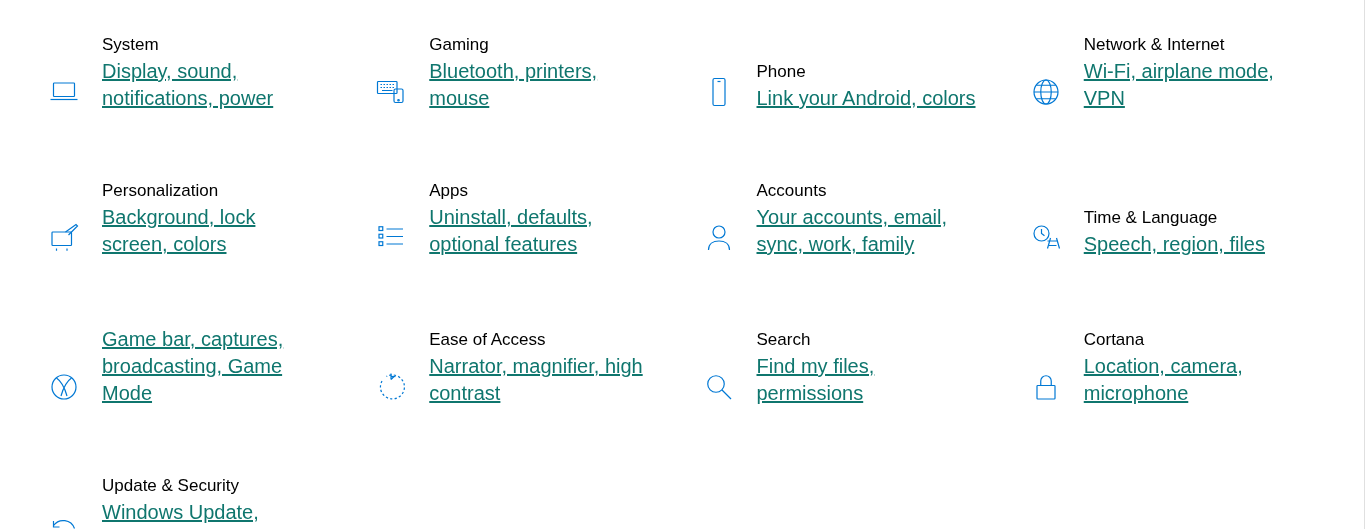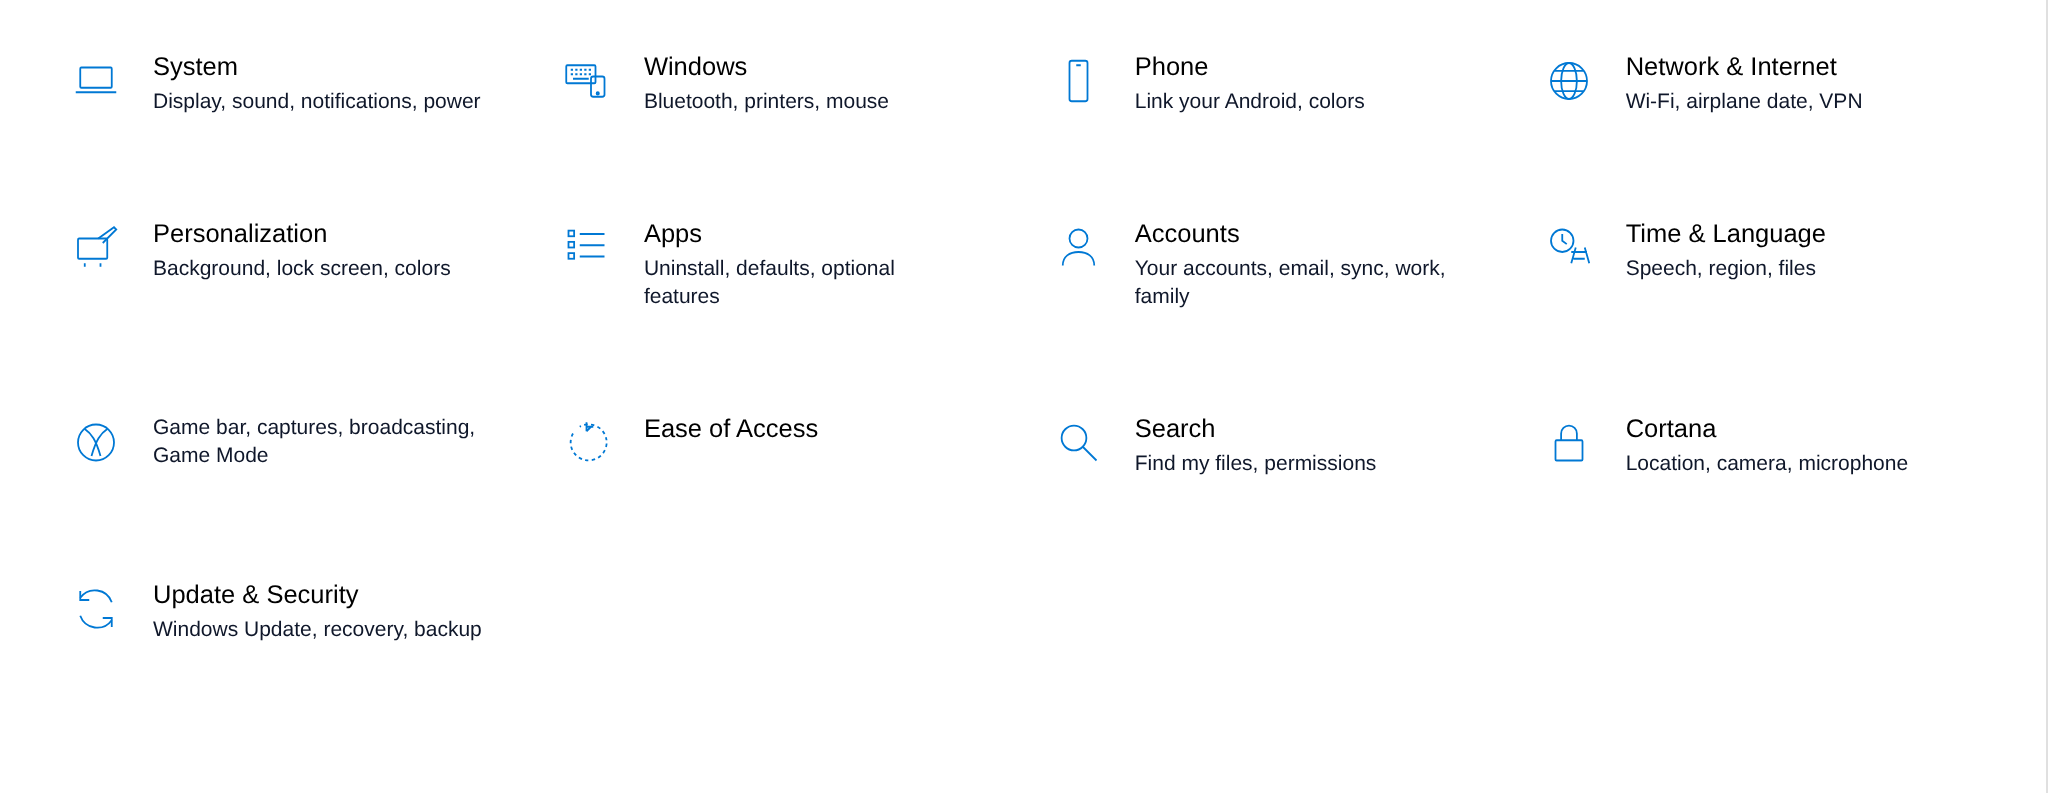--- a/index.html
+++ b/index.html
@@ -12,21 +12,21 @@
     width: 1369px;
   }
   .grid {
     display: grid;
     grid-template-columns: repeat(4, 1fr);
     column-gap: 20px;
     row-gap: 60px;
   }
   .tile {
     display: flex;
-    align-items: flex-start;
+    align-items: flex-end;
     gap: 18px;
     cursor: pointer;
     padding: 4px;
   }
   .icon-wrap {
     width: 40px;
     height: 40px;
     flex: 0 0 40px;
     display: flex;
     align-items: center;
@@ -45,23 +45,24 @@
     min-width: 0;
     padding-right: 20px;
   }
   .title {
     font-size: 17px;
     color: #000000;
     line-height: 1.3;
     margin-bottom: 2px;
   }
   .desc {
-    font-size: 14px;
-    color: #0f172a;
+    font-size: 20px;
+    color: #0f766e;
     line-height: 1.35;
+    text-decoration: underline;
   }
   .divider {
     position: fixed;
     right: 4px;
     top: 0;
     bottom: 0;
     width: 1px;
     background: #e0e0e0;
   }
 </style>
@@ -150,21 +151,21 @@
         <div class="desc">Display, sound, notifications, power</div>
       </div>
     </div>
     <div class="tile">
       <div class="icon-wrap">
         <svg>
           <use href="#keyboard-icon"></use>
         </svg>
       </div>
       <div class="text-wrap">
-        <div class="title">Windows</div>
+        <div class="title">Gaming</div>
         <div class="desc">Bluetooth, printers, mouse</div>
       </div>
     </div>
     <div class="tile">
       <div class="icon-wrap">
         <svg>
           <use href="#phone-icon"></use>
         </svg>
       </div>
       <div class="text-wrap">
@@ -173,21 +174,21 @@
       </div>
     </div>
     <div class="tile">
       <div class="icon-wrap">
         <svg>
           <use href="#globe-icon"></use>
         </svg>
       </div>
       <div class="text-wrap">
         <div class="title">Network &amp; Internet</div>
-        <div class="desc">Wi-Fi, airplane date, VPN</div>
+        <div class="desc">Wi-Fi, airplane mode, VPN</div>
       </div>
     </div>
     <div class="tile">
       <div class="icon-wrap">
         <svg>
           <use href="#paintbrush-icon"></use>
         </svg>
       </div>
       <div class="text-wrap">
         <div class="title">Personalization</div>
@@ -238,20 +239,21 @@
       </div>
     </div>
     <div class="tile">
       <div class="icon-wrap">
         <svg>
           <use href="#ease-of-access-icon"></use>
         </svg>
       </div>
       <div class="text-wrap">
         <div class="title">Ease of Access</div>
+        <div class="desc">Narrator, magnifier, high contrast</div>
       </div>
     </div>
     <div class="tile">
       <div class="icon-wrap">
         <svg>
           <use href="#search-icon"></use>
         </svg>
       </div>
       <div class="text-wrap">
         <div class="title">Search</div>

